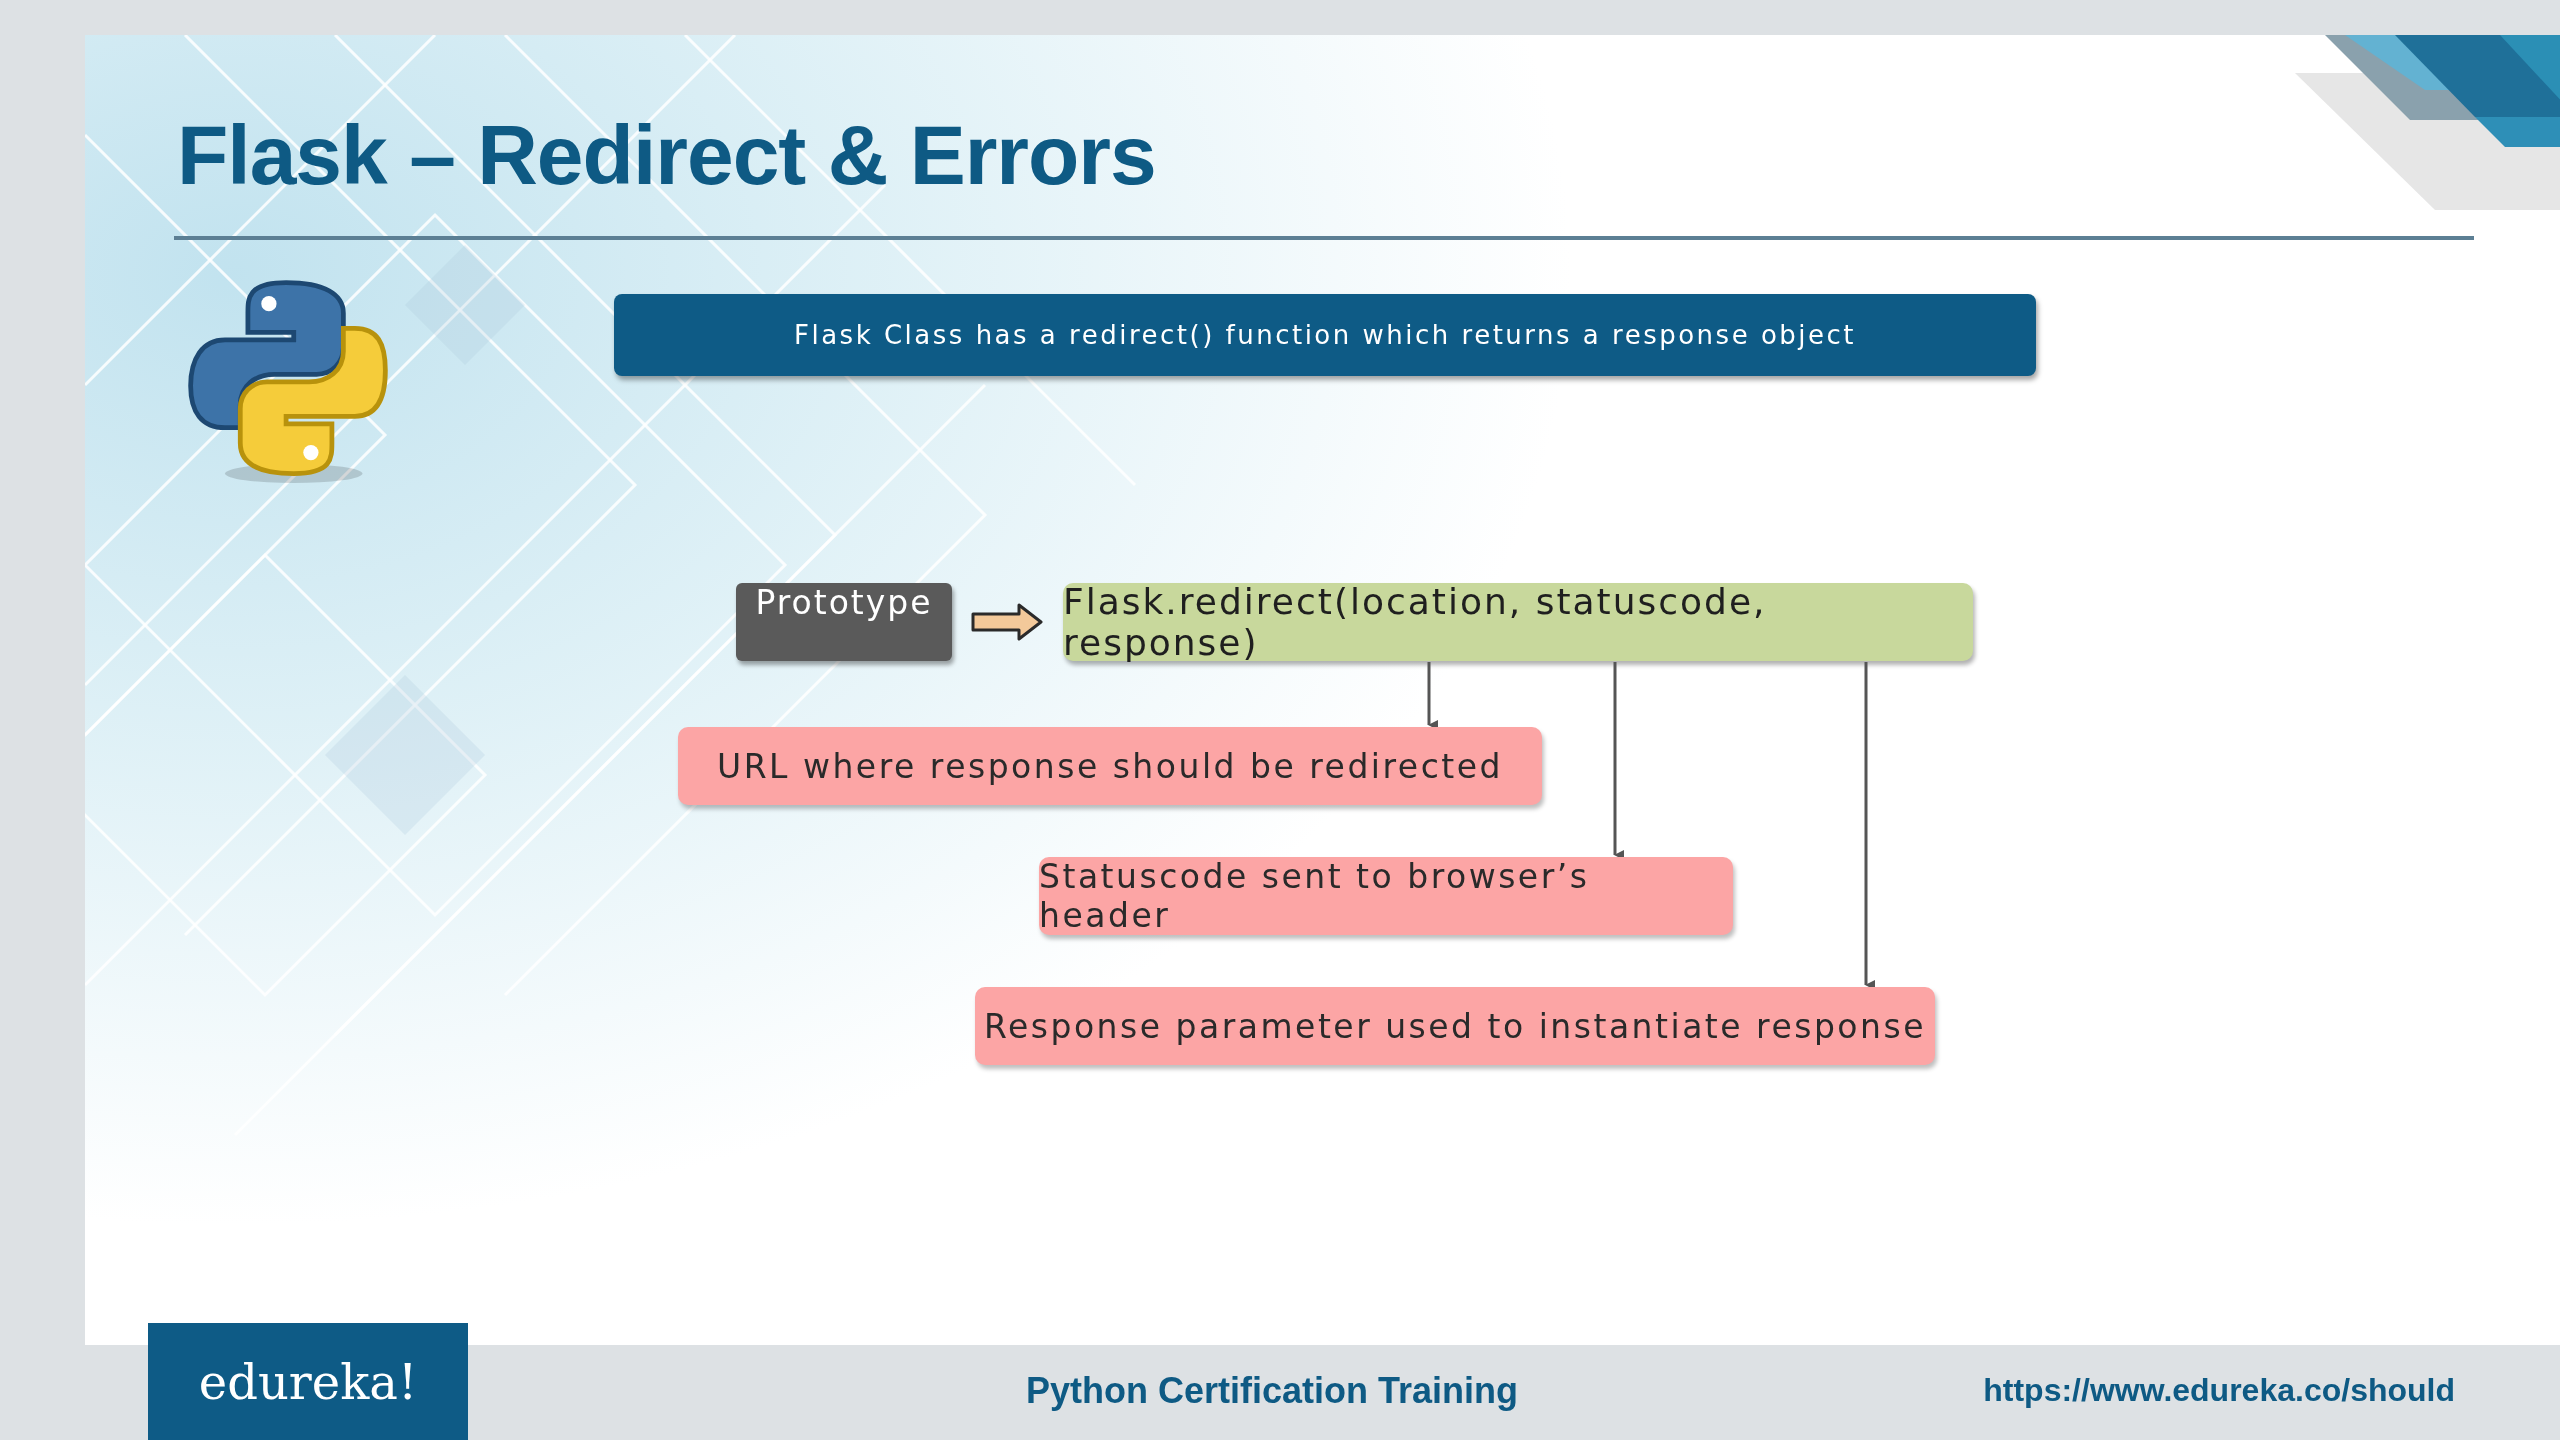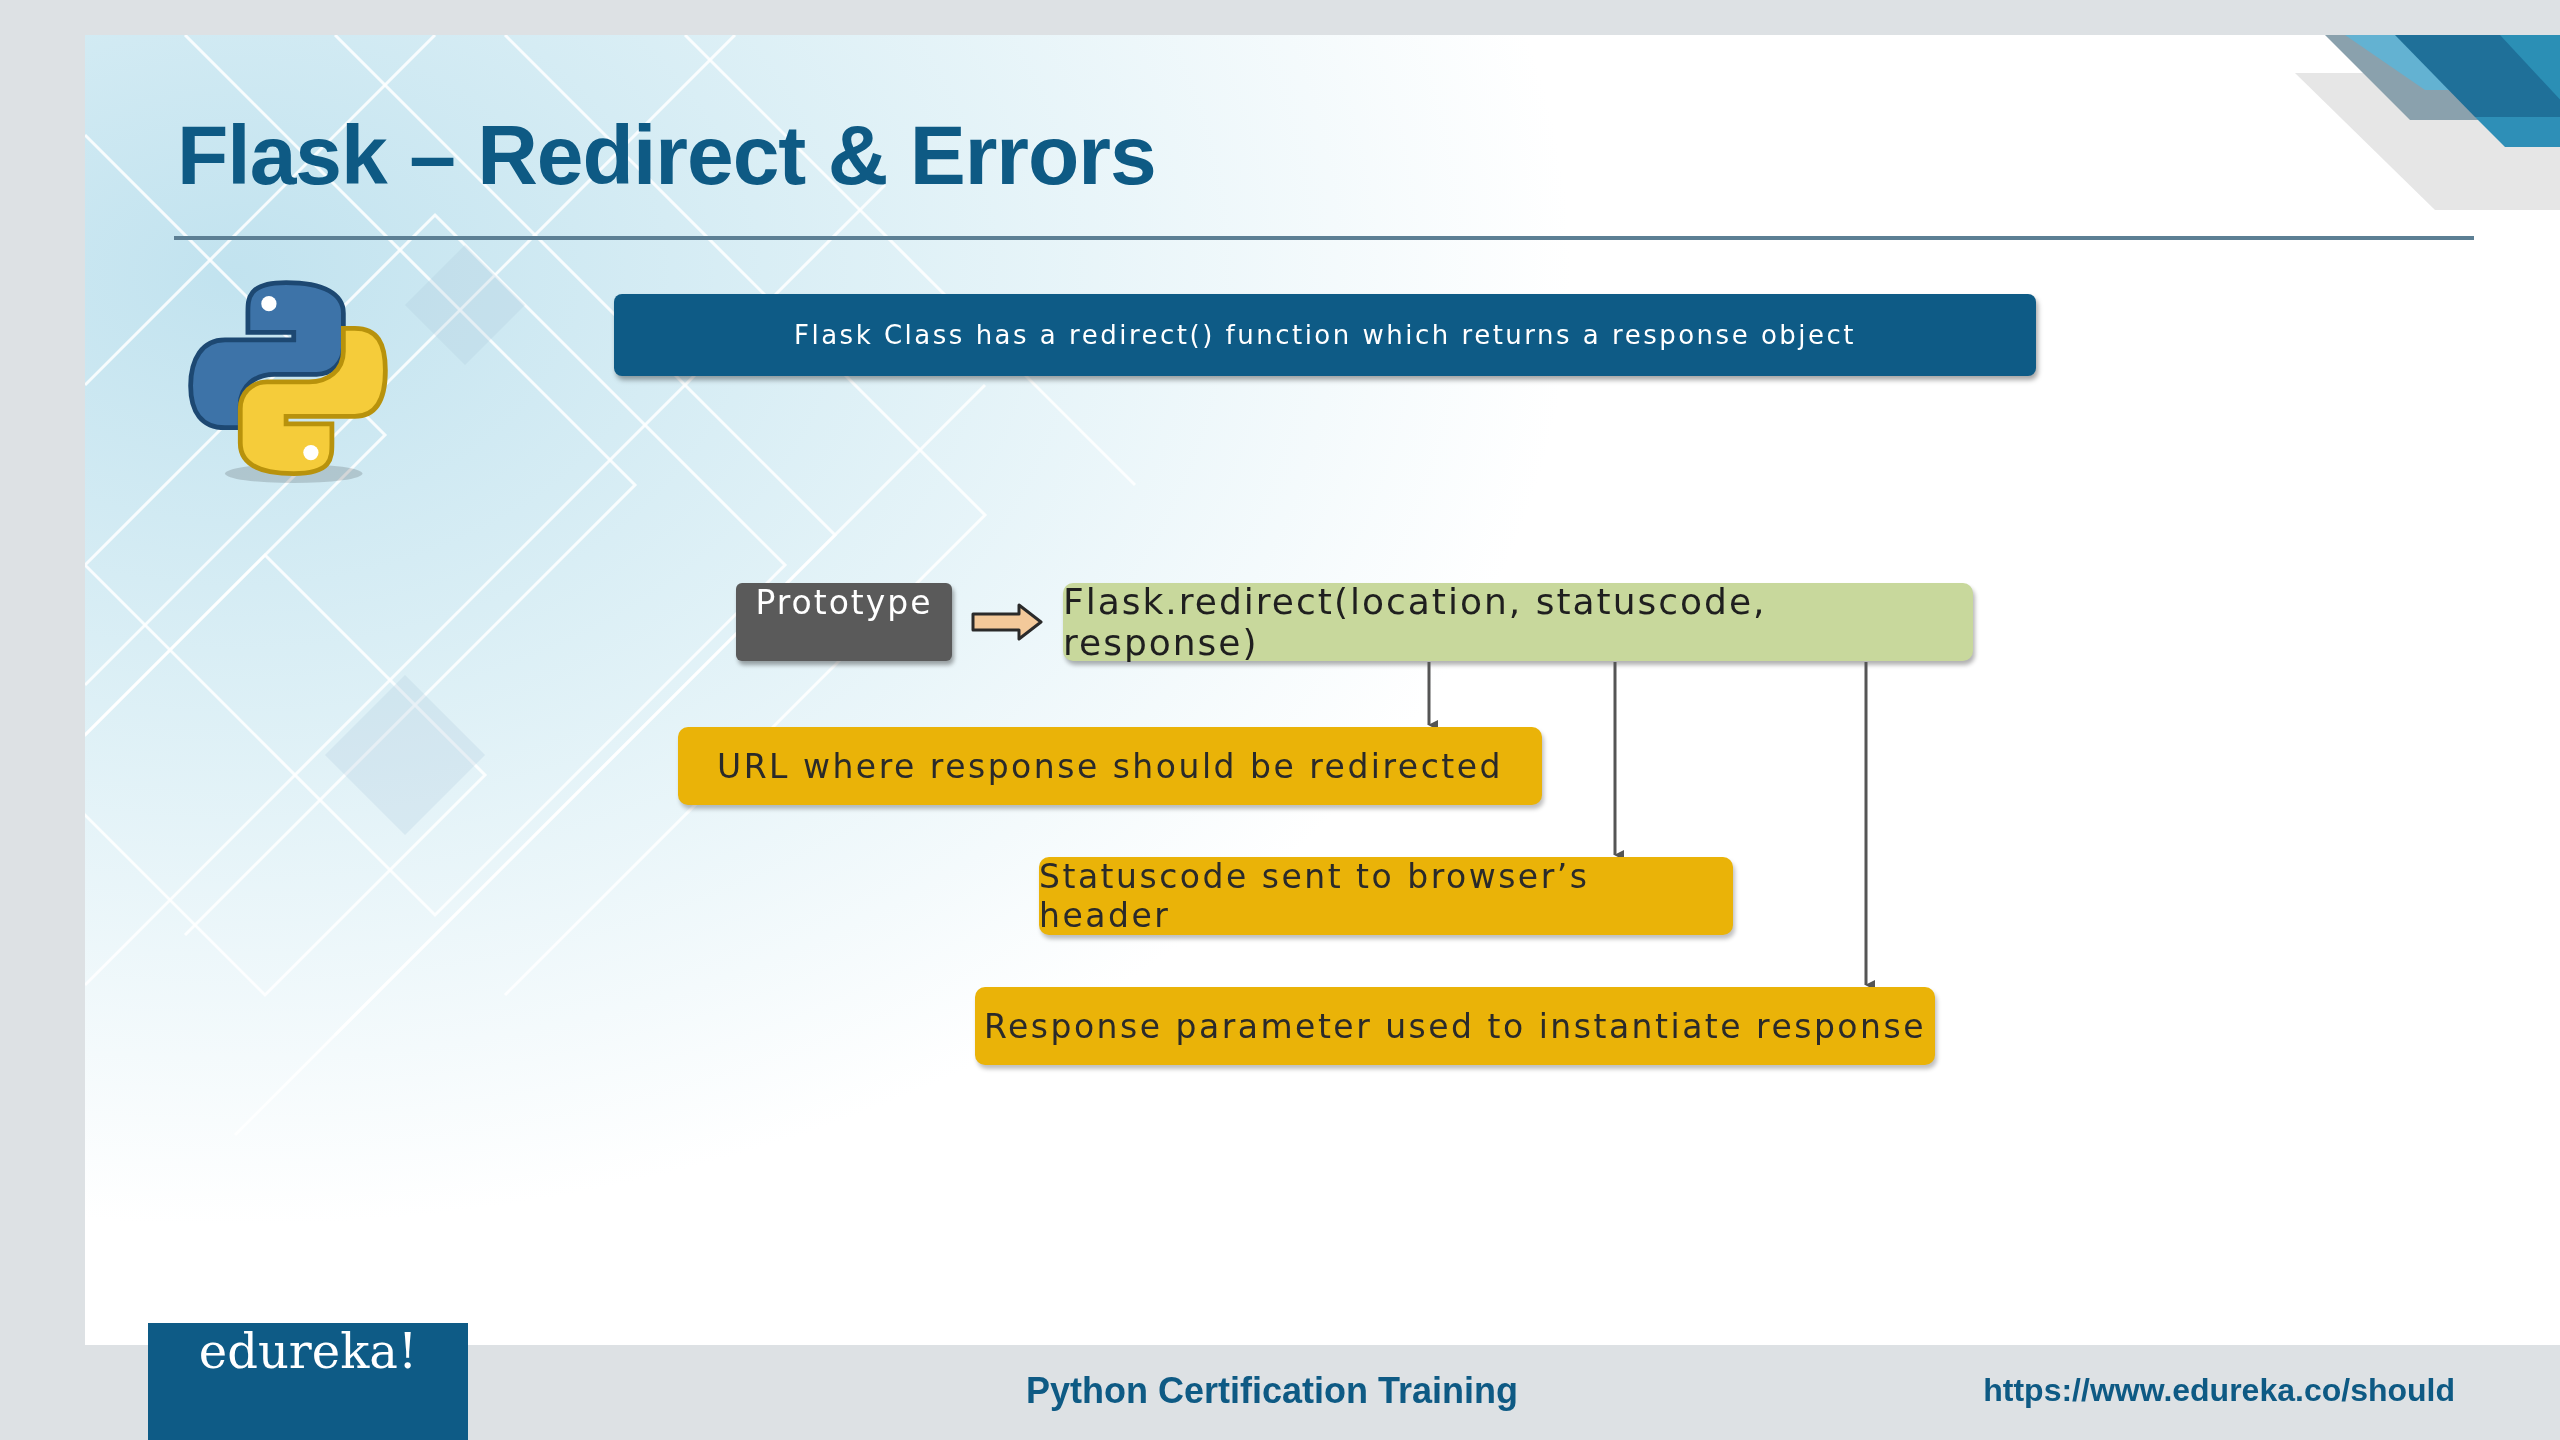--- a/index.html
+++ b/index.html
@@ -52,35 +52,35 @@
   .sig-box {
     position:absolute; left:978px; top:548px; width:910px; height:78px;
     background:#c8d89c; border-radius:10px;
     box-shadow:2px 4px 4px rgba(0,0,0,0.30);
     color:#1f1f1f; font-size:36px; letter-spacing:2px;
     display:flex; align-items:center; justify-content:center;
   }
 
   .desc-box {
     position:absolute; height:78px;
-    background:#eab308; border-radius:10px;
+    background:#fca5a5; border-radius:10px;
     box-shadow:2px 4px 4px rgba(0,0,0,0.25);
     color:#2a2a2a; font-size:33px; letter-spacing:2.5px;
     display:flex; align-items:center; justify-content:center;
   }
   .desc-1 { left:593px; top:692px; width:864px; }
   .desc-2 { left:954px; top:822px; width:694px; }
   .desc-3 { left:890px; top:952px; width:960px; }
 
   .connectors { position:absolute; left:0; top:0; width:2480px; height:1310px; pointer-events:none; }
 
   .footer-logo {
     position:absolute; left:148px; top:1323px; width:320px; height:117px;
     background:#0e5b86;
-    display:flex; justify-content:center;
+    display:flex; align-items:center; justify-content:center;
     color:#ffffff; font-family:"DejaVu Serif", serif; font-size:48px;
   }
   .footer-center {
     position:absolute; left:1026px; top:1370px;
     font-family:"Liberation Sans", sans-serif; font-weight:bold;
     color:#0e5a84; font-size:36px;
   }
   .footer-url {
     position:absolute; right:105px; top:1372px;
     font-family:"Liberation Sans", sans-serif; font-weight:bold;

